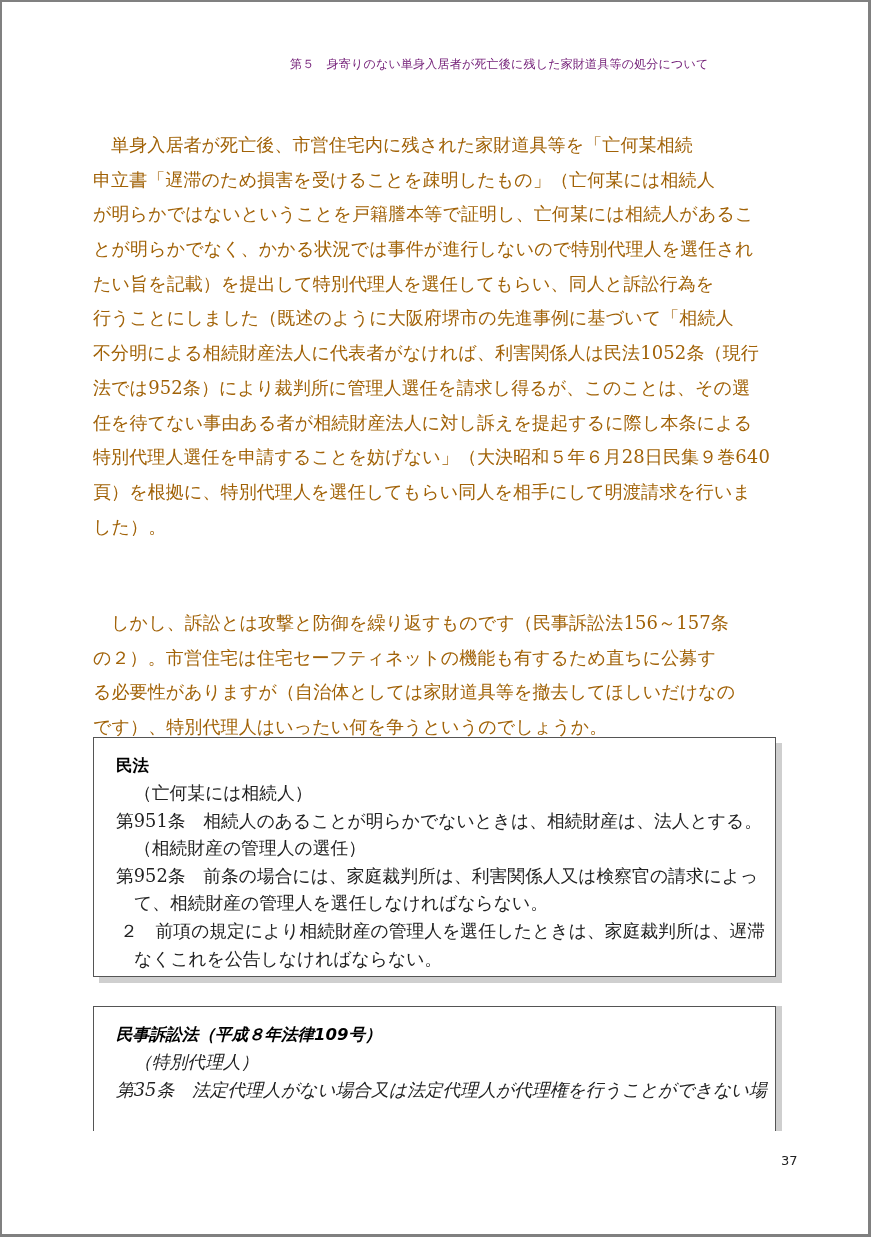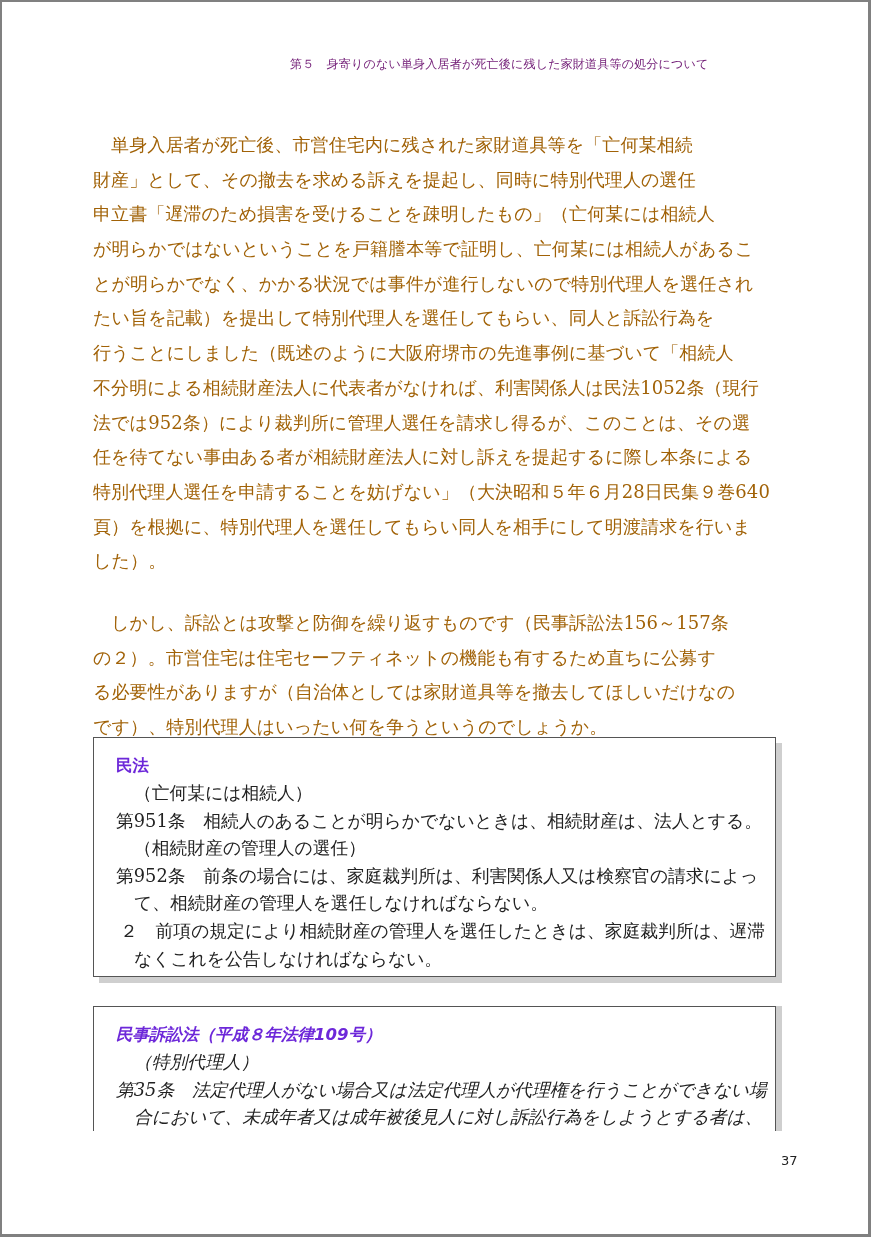--- a/index.html
+++ b/index.html
@@ -24,40 +24,39 @@
   .body-text.p2 { top: 590px; margin-top: 16px; }
   .law-box {
     position: absolute; left: 93px; width: 683px; border: 1.5px solid #555;
     background: #fff; box-shadow: 6px 6px 0 #cfcfcf;
     padding: 14px 22px 0 22px;
   }
   .law-box.b1 { top: 737px; height: 240px; }
   .law-box.b2 { top: 1006px; height: 125px; overflow: hidden; border-bottom: none; box-shadow: 6px 0 0 #cfcfcf; font-style: italic; }
   .law-title {
     font-family: "DejaVu Sans", "Liberation Sans", sans-serif; font-weight: bold;
-    font-size: 16.5px; line-height: 27px; color: #6d28d9; white-space: nowrap;
+    font-size: 16.5px; line-height: 27px; color: #000000; white-space: nowrap;
   }
   .law-line { font-size: 17.8px; line-height: 27.6px; white-space: nowrap; color: #222; }
   .indent1 { padding-left: 18px; }
   .indent-num { padding-left: 4px; text-align: center; }
   .page-number {
     position: absolute; left: 781px; top: 1153px;
     font-family: "DejaVu Sans", "Liberation Sans", sans-serif; font-size: 13px; color: #222;
   }
 </style>
 </head>
 <body>
 
 <div class="page-frame"></div>
 
 <div class="running-header">第５　身寄りのない単身入居者が死亡後に残した家財道具等の処分について</div>
 
 <div class="body-text">
   <div class="body-line">　単身入居者が死亡後、市営住宅内に残された家財道具等を「亡何某相続</div>
-  <div class="body-line">財産」として、その撤去を求める訴えを提起し、同時に特別代理人の選任</div>
   <div class="body-line">申立書「遅滞のため損害を受けることを疎明したもの」（亡何某には相続人</div>
   <div class="body-line">が明らかではないということを戸籍謄本等で証明し、亡何某には相続人があるこ</div>
   <div class="body-line">とが明らかでなく、かかる状況では事件が進行しないので特別代理人を選任され</div>
   <div class="body-line">たい旨を記載）を提出して特別代理人を選任してもらい、同人と訴訟行為を</div>
   <div class="body-line">行うことにしました（既述のように大阪府堺市の先進事例に基づいて「相続人</div>
   <div class="body-line">不分明による相続財産法人に代表者がなければ、利害関係人は民法1052条（現行</div>
   <div class="body-line">法では952条）により裁判所に管理人選任を請求し得るが、このことは、その選</div>
   <div class="body-line">任を待てない事由ある者が相続財産法人に対し訴えを提起するに際し本条による</div>
   <div class="body-line">特別代理人選任を申請することを妨げない」（大決昭和５年６月28日民集９巻640</div>
   <div class="body-line">頁）を根拠に、特別代理人を選任してもらい同人を相手にして明渡請求を行いま</div>
@@ -79,16 +78,15 @@
   <div class="law-line">第952条　前条の場合には、家庭裁判所は、利害関係人又は検察官の請求によっ</div>
   <div class="law-line indent1">て、相続財産の管理人を選任しなければならない。</div>
   <div class="law-line indent-num">２　前項の規定により相続財産の管理人を選任したときは、家庭裁判所は、遅滞</div>
   <div class="law-line indent1">なくこれを公告しなければならない。</div>
 </div>
 
 <div class="law-box b2">
   <div class="law-title">民事訴訟法（平成８年法律109号）</div>
   <div class="law-line indent1">（特別代理人）</div>
   <div class="law-line">第35条　法定代理人がない場合又は法定代理人が代理権を行うことができない場</div>
-  <div class="law-line indent1">合において、未成年者又は成年被後見人に対し訴訟行為をしようとする者は、</div>
 </div>
 
 <div class="page-number">37</div>
 
 </body></html>

